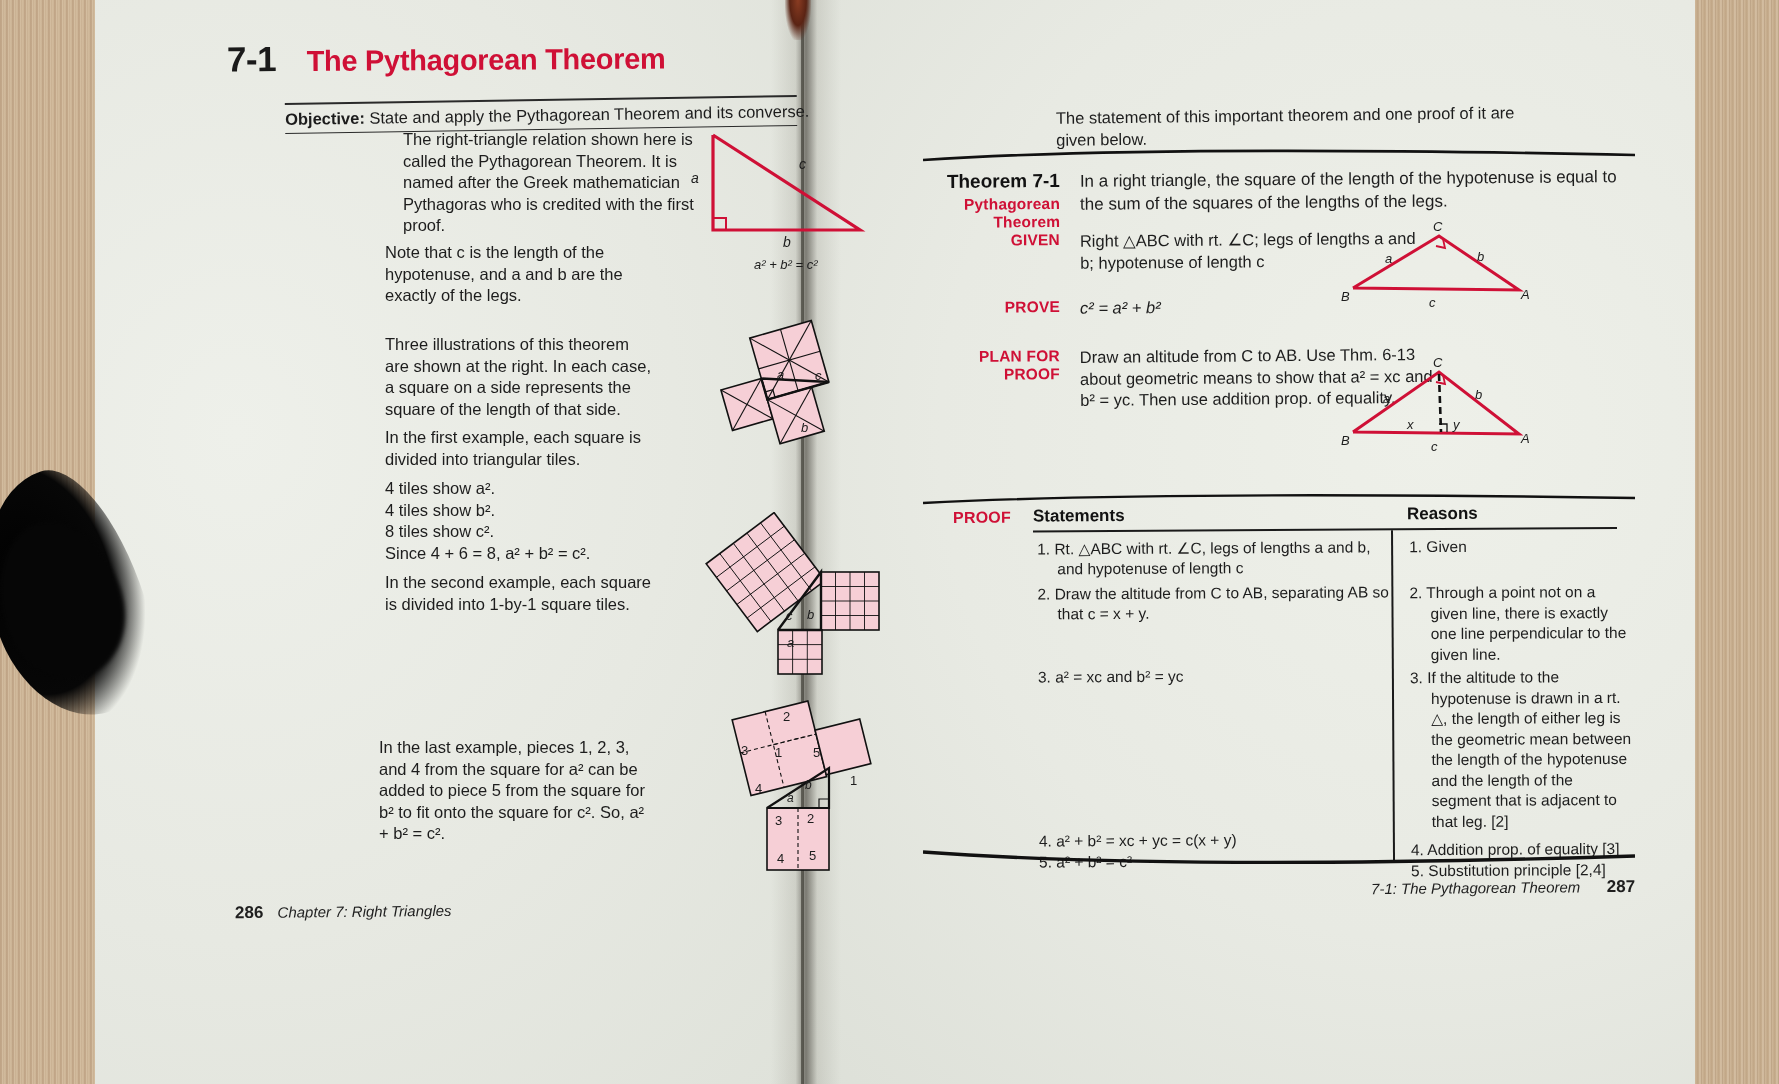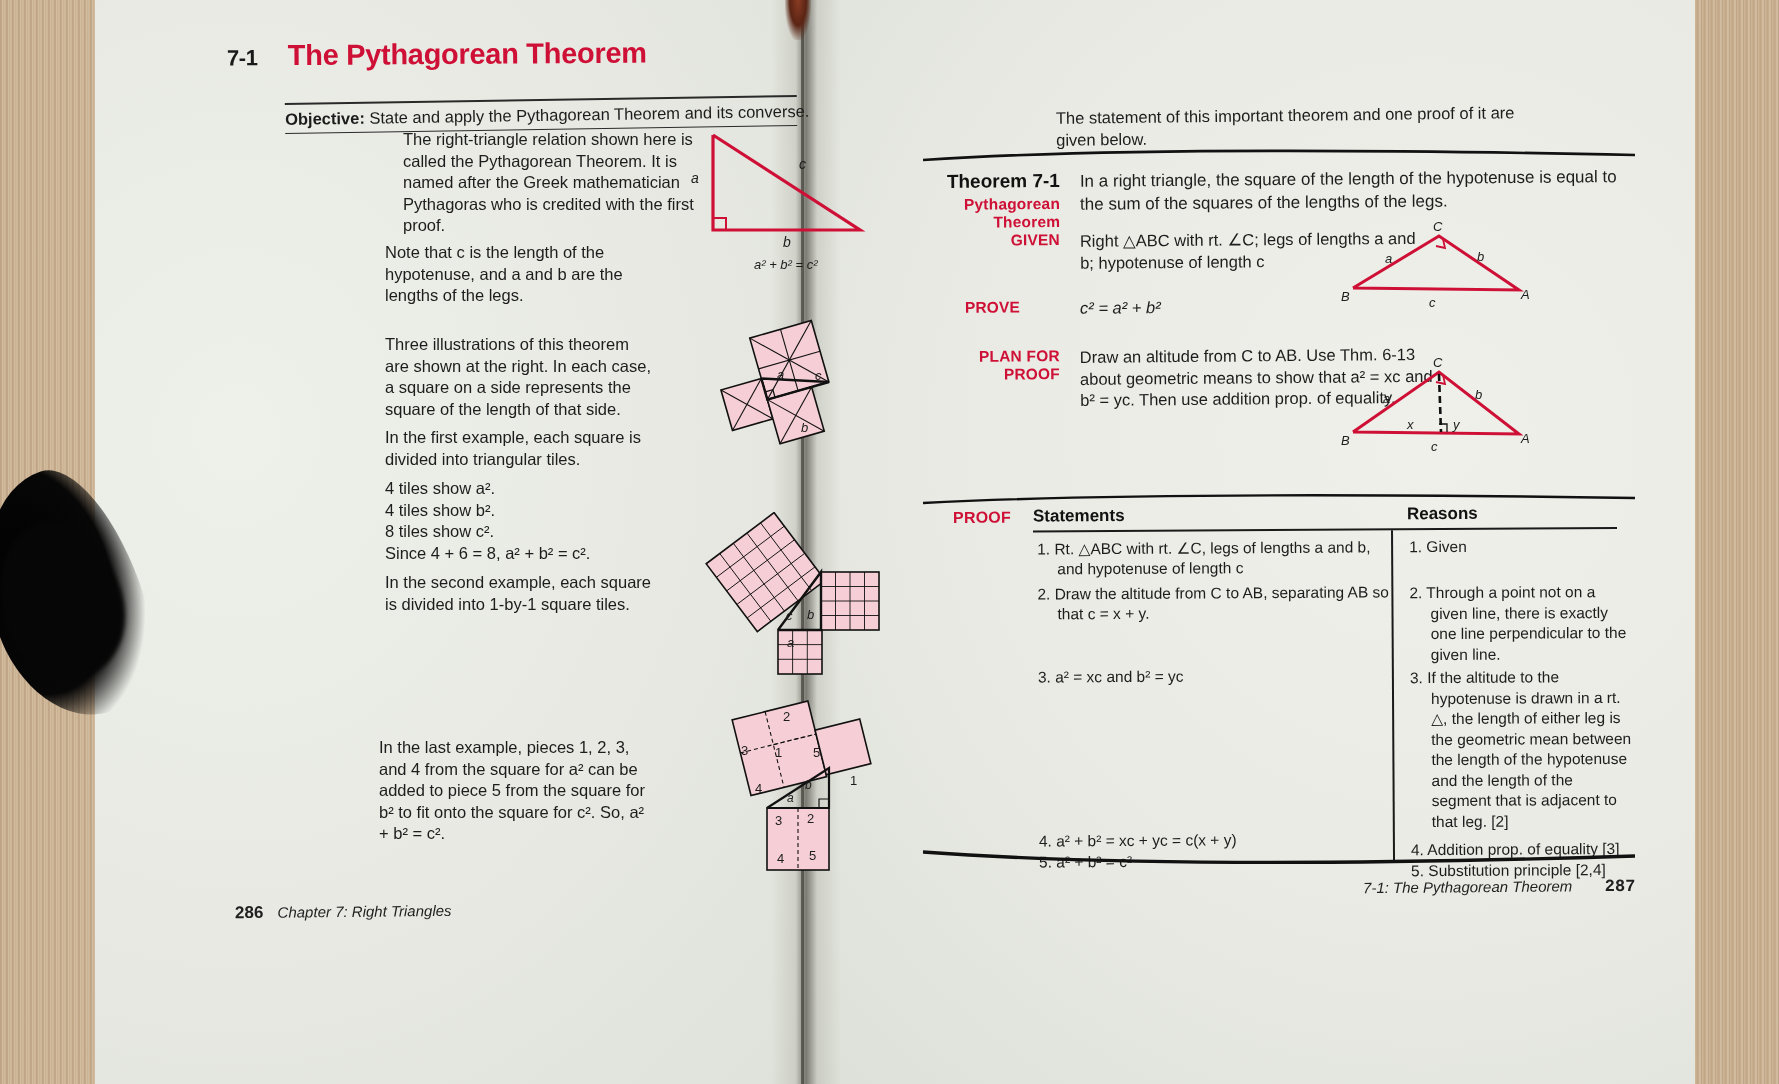--- a/index.html
+++ b/index.html
@@ -47,21 +47,21 @@
     border-radius:60% 40% 45% 55%/55% 60% 40% 45%;
     transform:rotate(-18deg);}
   #thumb2{position:absolute;left:-95px;top:520px;width:120px;height:160px;
     background:#060606;border-radius:55% 45% 50% 50%/60% 55% 45% 40%;
     transform:rotate(-22deg);filter:blur(2px);}
 
   
   .pg{position:absolute;}
 
   
-  .sec-num{font-weight:bold;font-size:22px;color:#1a1a1a;letter-spacing:-.5px;}
+  .sec-num{font-weight:bold;font-size:35px;color:#1a1a1a;letter-spacing:-.5px;}
   .sec-title{font-weight:bold;font-size:29px;color:#cf1036;letter-spacing:-.3px;}
   .obj{font-size:16.5px;color:#1c1c1c;}
   .obj b{font-weight:bold;}
   .body{font-size:16.5px;color:#1d1d1d;line-height:21.5px;}
   .rule{height:1.6px;background:#2a2a2a;}
   .redlabel{color:#cf1036;font-weight:bold;font-size:15.5px;letter-spacing:.2px;}
   .tbl{font-size:15.5px;color:#1d1d1d;line-height:20.5px;}
   .hdr{font-weight:bold;font-size:17px;color:#121212;}
   .footer{font-size:15px;color:#1f1f1f;font-style:italic;}
   .footer b{font-style:normal;font-weight:bold;font-size:17px;}
@@ -95,21 +95,21 @@
       <div class="rule"></div>
       <div class="obj" style="padding:5px 0 4px 0;white-space:nowrap;">
         <b>Objective:</b>
         <span>State and apply the Pythagorean Theorem and its converse.</span>
       </div>
       <div class="rule"></div>
     </div>
 
     <div class="body" style="position:absolute;left:308px;top:129px;width:292px;">The right-triangle relation shown here is called the Pythagorean Theorem. It is named after the Greek mathematician Pythagoras who is credited with the first proof.</div>
 
-    <div class="body" style="position:absolute;left:290px;top:242px;width:250px;">Note that c is the length of the hypotenuse, and a and b are the lengths of the legs.</div>
+    <div class="body" style="position:absolute;left:290px;top:242px;width:250px;">Note that c is the length of the hypotenuse, and a and b are the exactly of the legs.</div>
 
     <div class="body" style="position:absolute;left:290px;top:334px;width:272px;">Three illustrations of this theorem are shown at the right. In each case, a square on a side represents the square of the length of that side.</div>
 
     <div class="body" style="position:absolute;left:290px;top:427px;width:280px;">In the first example, each square is divided into triangular tiles.</div>
 
     <div style="position:absolute;left:290px;top:478px;width:280px;">
       <div class="body">4 tiles show a².</div>
       <div class="body">4 tiles show b².</div>
       <div class="body">8 tiles show c².</div>
       <div class="body">Since 4 + 6 = 8, a² + b² = c².</div>
@@ -276,21 +276,21 @@
         <div class="body" style="flex:1;padding-left:20px;font-size:17px;line-height:23px;">In a right triangle, the square of the length of the hypotenuse is equal to the sum of the squares of the lengths of the legs.</div>
       </div>
     </div>
 
     <div style="position:absolute;left:124px;top:230px;width:500px;transform:rotate(-0.5deg);display:flex;">
       <div style="width:135px;text-align:right;" class="redlabel">GIVEN</div>
       <div class="body" style="flex:1;padding-left:20px;width:230px;">Right △ABC with rt. ∠C; legs of lengths a and b; hypotenuse of length c</div>
     </div>
 
     <div style="position:absolute;left:124px;top:297px;width:500px;transform:rotate(-0.5deg);display:flex;">
-      <div style="width:135px;text-align:center;" class="redlabel">PROVE</div>
+      <div style="width:135px;text-align:right;" class="redlabel">PROVE</div>
       <div class="body mono-i" style="flex:1;padding-left:20px;">c² = a² + b²</div>
     </div>
 
     <div style="position:absolute;left:124px;top:346px;width:520px;transform:rotate(-0.5deg);display:flex;">
       <div style="width:135px;text-align:right;">
         <div class="redlabel">PLAN FOR</div>
         <div class="redlabel">PROOF</div>
       </div>
       <div class="body" style="flex:1;padding-left:20px;width:240px;">Draw an altitude from C to AB. Use Thm. 6-13 about geometric means to show that a² = xc and b² = yc. Then use addition prop. of equality.</div>
     </div>
@@ -370,21 +370,21 @@
     </div>
 
     <div style="position:absolute;left:122px;top:848px;width:712px;height:18px;">
       <svg width="712" height="18" viewBox="0 0 712 18" preserveAspectRatio="none">
         <path d="M0,4 C190,18 460,16 712,8" stroke="#111" stroke-width="3.4" fill="none"></path>
       </svg>
     </div>
 
     <div style="position:absolute;right:60px;top:878px;transform:rotate(-0.5deg);text-align:right;">
       <span class="footer">7-1: The Pythagorean Theorem</span>
-      <span class="footer" style="margin-left:28px;font-family:Liberation Mono, monospace;">
+      <span class="footer" style="margin-left:22px;">
         <b>287</b>
       </span>
     </div>
   </div>
 
   <div id="thumb"></div>
   <div id="thumb2"></div>
 </div>
 
 </body></html>

